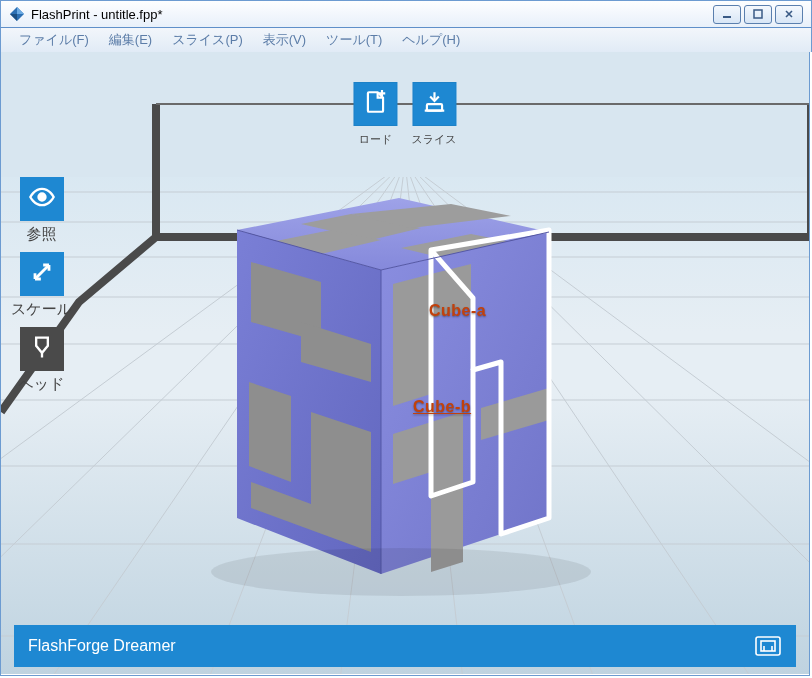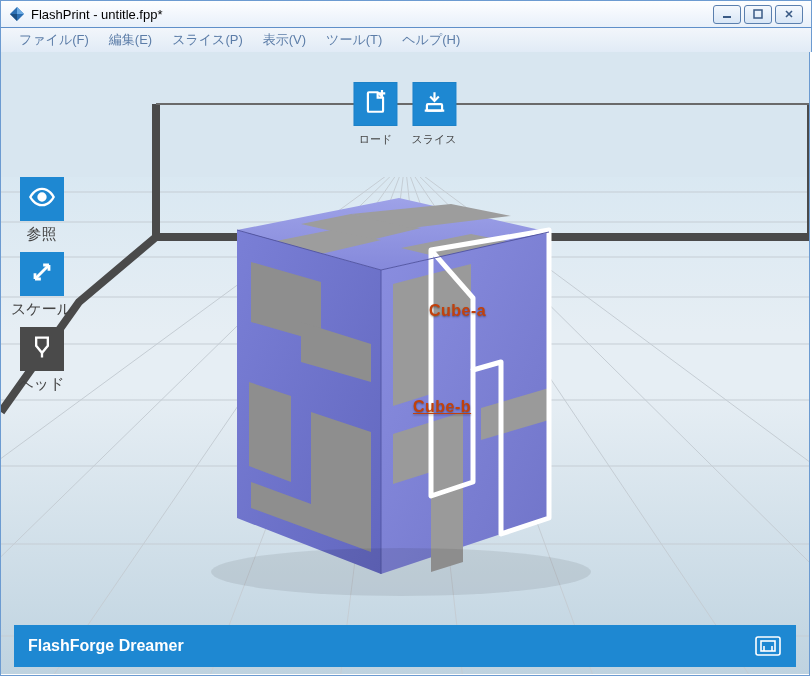--- a/index.html
+++ b/index.html
@@ -21,21 +21,21 @@
   .toolbtn{display:flex;flex-direction:column;align-items:center;cursor:pointer;}
   .toolbtn .iconbox{width:44px;height:44px;background:#1e88d2;display:flex;align-items:center;justify-content:center;box-shadow:0 0 0 1px rgba(0,0,0,.05) inset;}
   .toolbtn .lbl{margin-top:6px;font-size:11px;color:#444;}
   
   .sidetools{position:absolute;left:10px;top:125px;display:flex;flex-direction:column;gap:4px;}
   .sidetool{display:flex;flex-direction:column;align-items:center;cursor:pointer;margin-bottom:4px;}
   .sidetool .iconbox{width:44px;height:44px;background:#1e88d2;display:flex;align-items:center;justify-content:center;}
   .sidetool.dark .iconbox{background:#4a4a4a;}
   .sidetool .lbl{margin-top:4px;font-size:15px;color:#444;text-align:center;}
   
-  .devicebar{position:absolute;left:13px;right:13px;bottom:8px;height:42px;background:#1e88d2;display:flex;align-items:center;padding:0 14px;color:#fff;font-size:16px;font-weight:700;box-sizing:border-box;}
+  .devicebar{position:absolute;left:13px;right:13px;bottom:8px;height:42px;background:#1e88d2;display:flex;align-items:center;padding:0 14px;color:#fff;font-size:16px;font-weight:400;box-sizing:border-box;}
   .devicebar .spacer{flex:1;}
   .devicebar .devicon{width:28px;height:22px;}
   
   .objlabel{position:absolute;font-size:16px;font-weight:600;color:#c2410c;text-shadow:0 1px 2px rgba(0,0,0,.4);pointer-events:none;letter-spacing:.5px;margin-top:36px;}
 </style>
 </head>
 <body>
 
 <div class="titlebar">
   <span class="logo">

